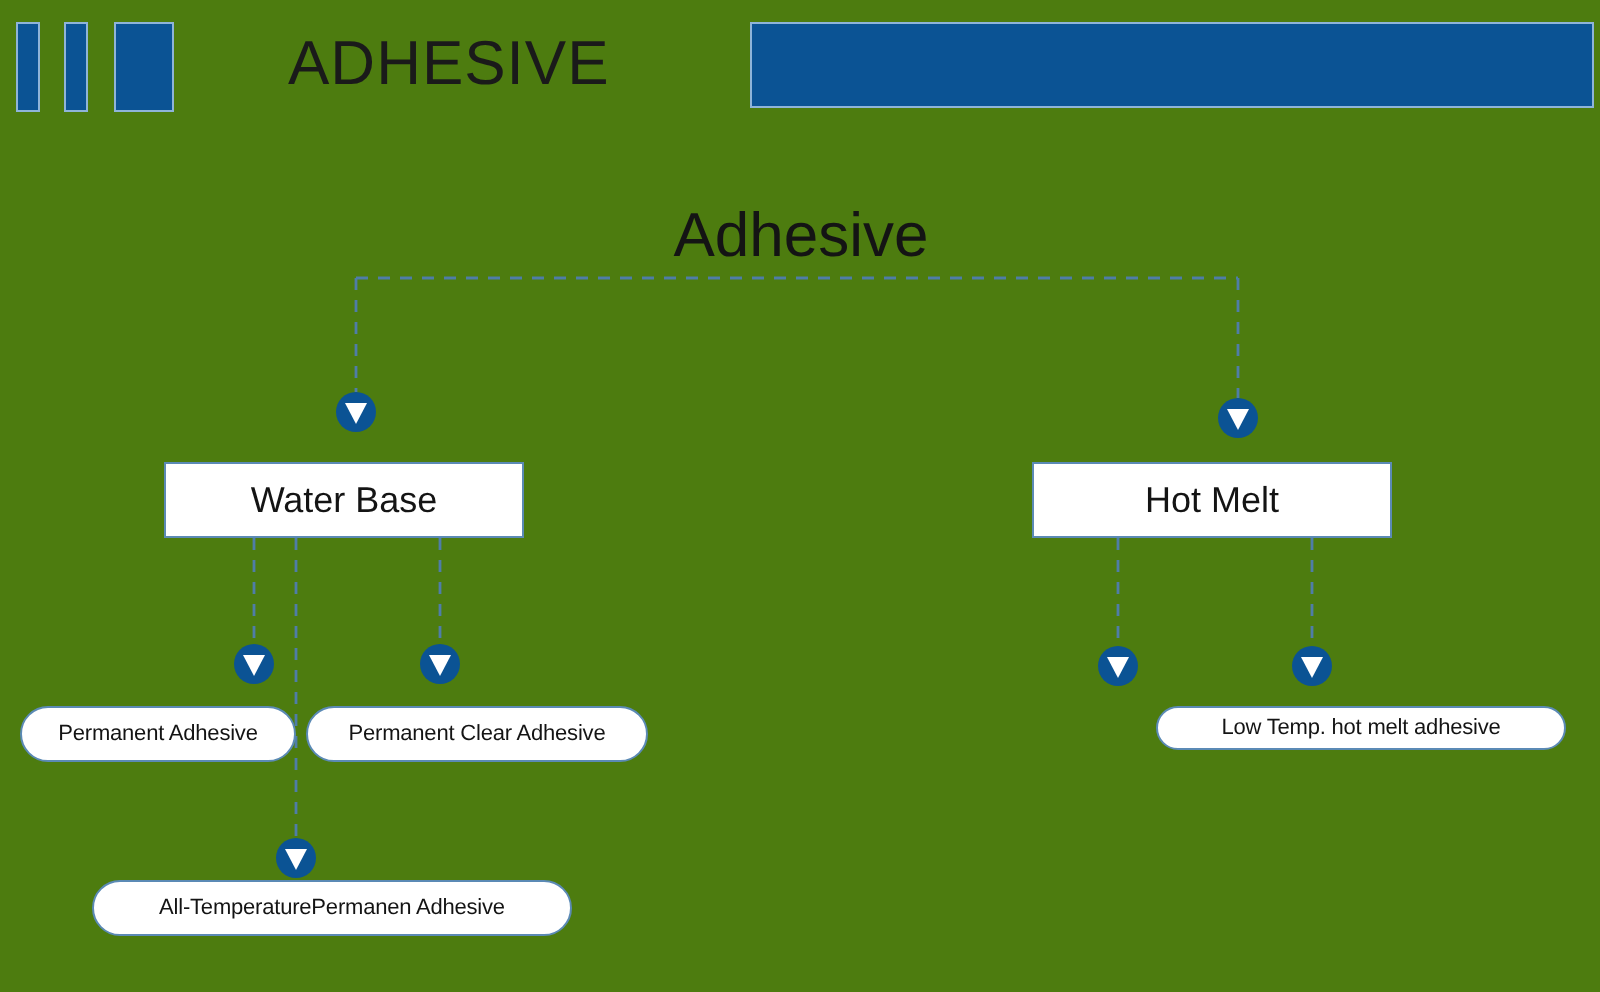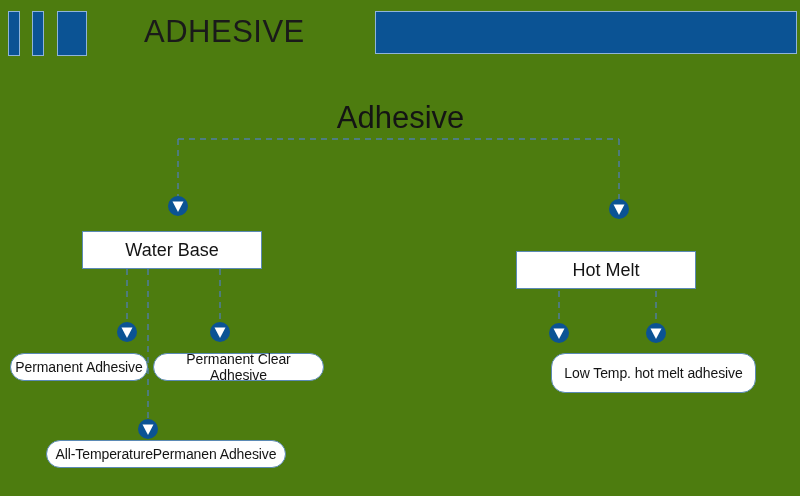--- a/index.html
+++ b/index.html
@@ -67,33 +67,33 @@
   .node-root {
     border: none;
     background: transparent;
     font-size: 31px;
     white-space: nowrap;
   }
   .node-l1 {
     font-size: 18px;
   }
   .node-leaf {
-    font-size: 14px;
+    font-size: 11px;
     letter-spacing: -0.1px;
     padding: 0 4px;
     border-radius: 14px;
   }
 
   #node-root        { left: 318px; top: 98px;  width: 165px; height: 40px; }
   #node-water-base  { left: 82px;  top: 231px; width: 180px; height: 38px; }
-  #node-hot-melt    { left: 516px; top: 231px; width: 180px; height: 38px; margin-top: 20px; }
+  #node-hot-melt    { left: 516px; top: 231px; width: 180px; height: 38px; }
   #node-permanent-adhesive       { left: 10px;  top: 353px; width: 138px; height: 28px; }
   #node-permanent-clear-adhesive { left: 153px; top: 353px; width: 171px; height: 28px; }
   #node-general-hot-melt         { left: 400px; top: 353px; width: 158px; height: 30px; }
-  #node-low-temp-hot-melt        { left: 551px; top: 353px; width: 205px; height: 40px; }
+  #node-low-temp-hot-melt        { left: 578px; top: 353px; width: 205px; height: 22px; }
   #node-all-temperature          { left: 46px;  top: 440px; width: 240px; height: 28px; }
 
   
   .arrow-marker {
     position: absolute;
     width: 22px;
     height: 22px;
     margin-left: -11px;
     margin-top: -11px;
     z-index: 4;

